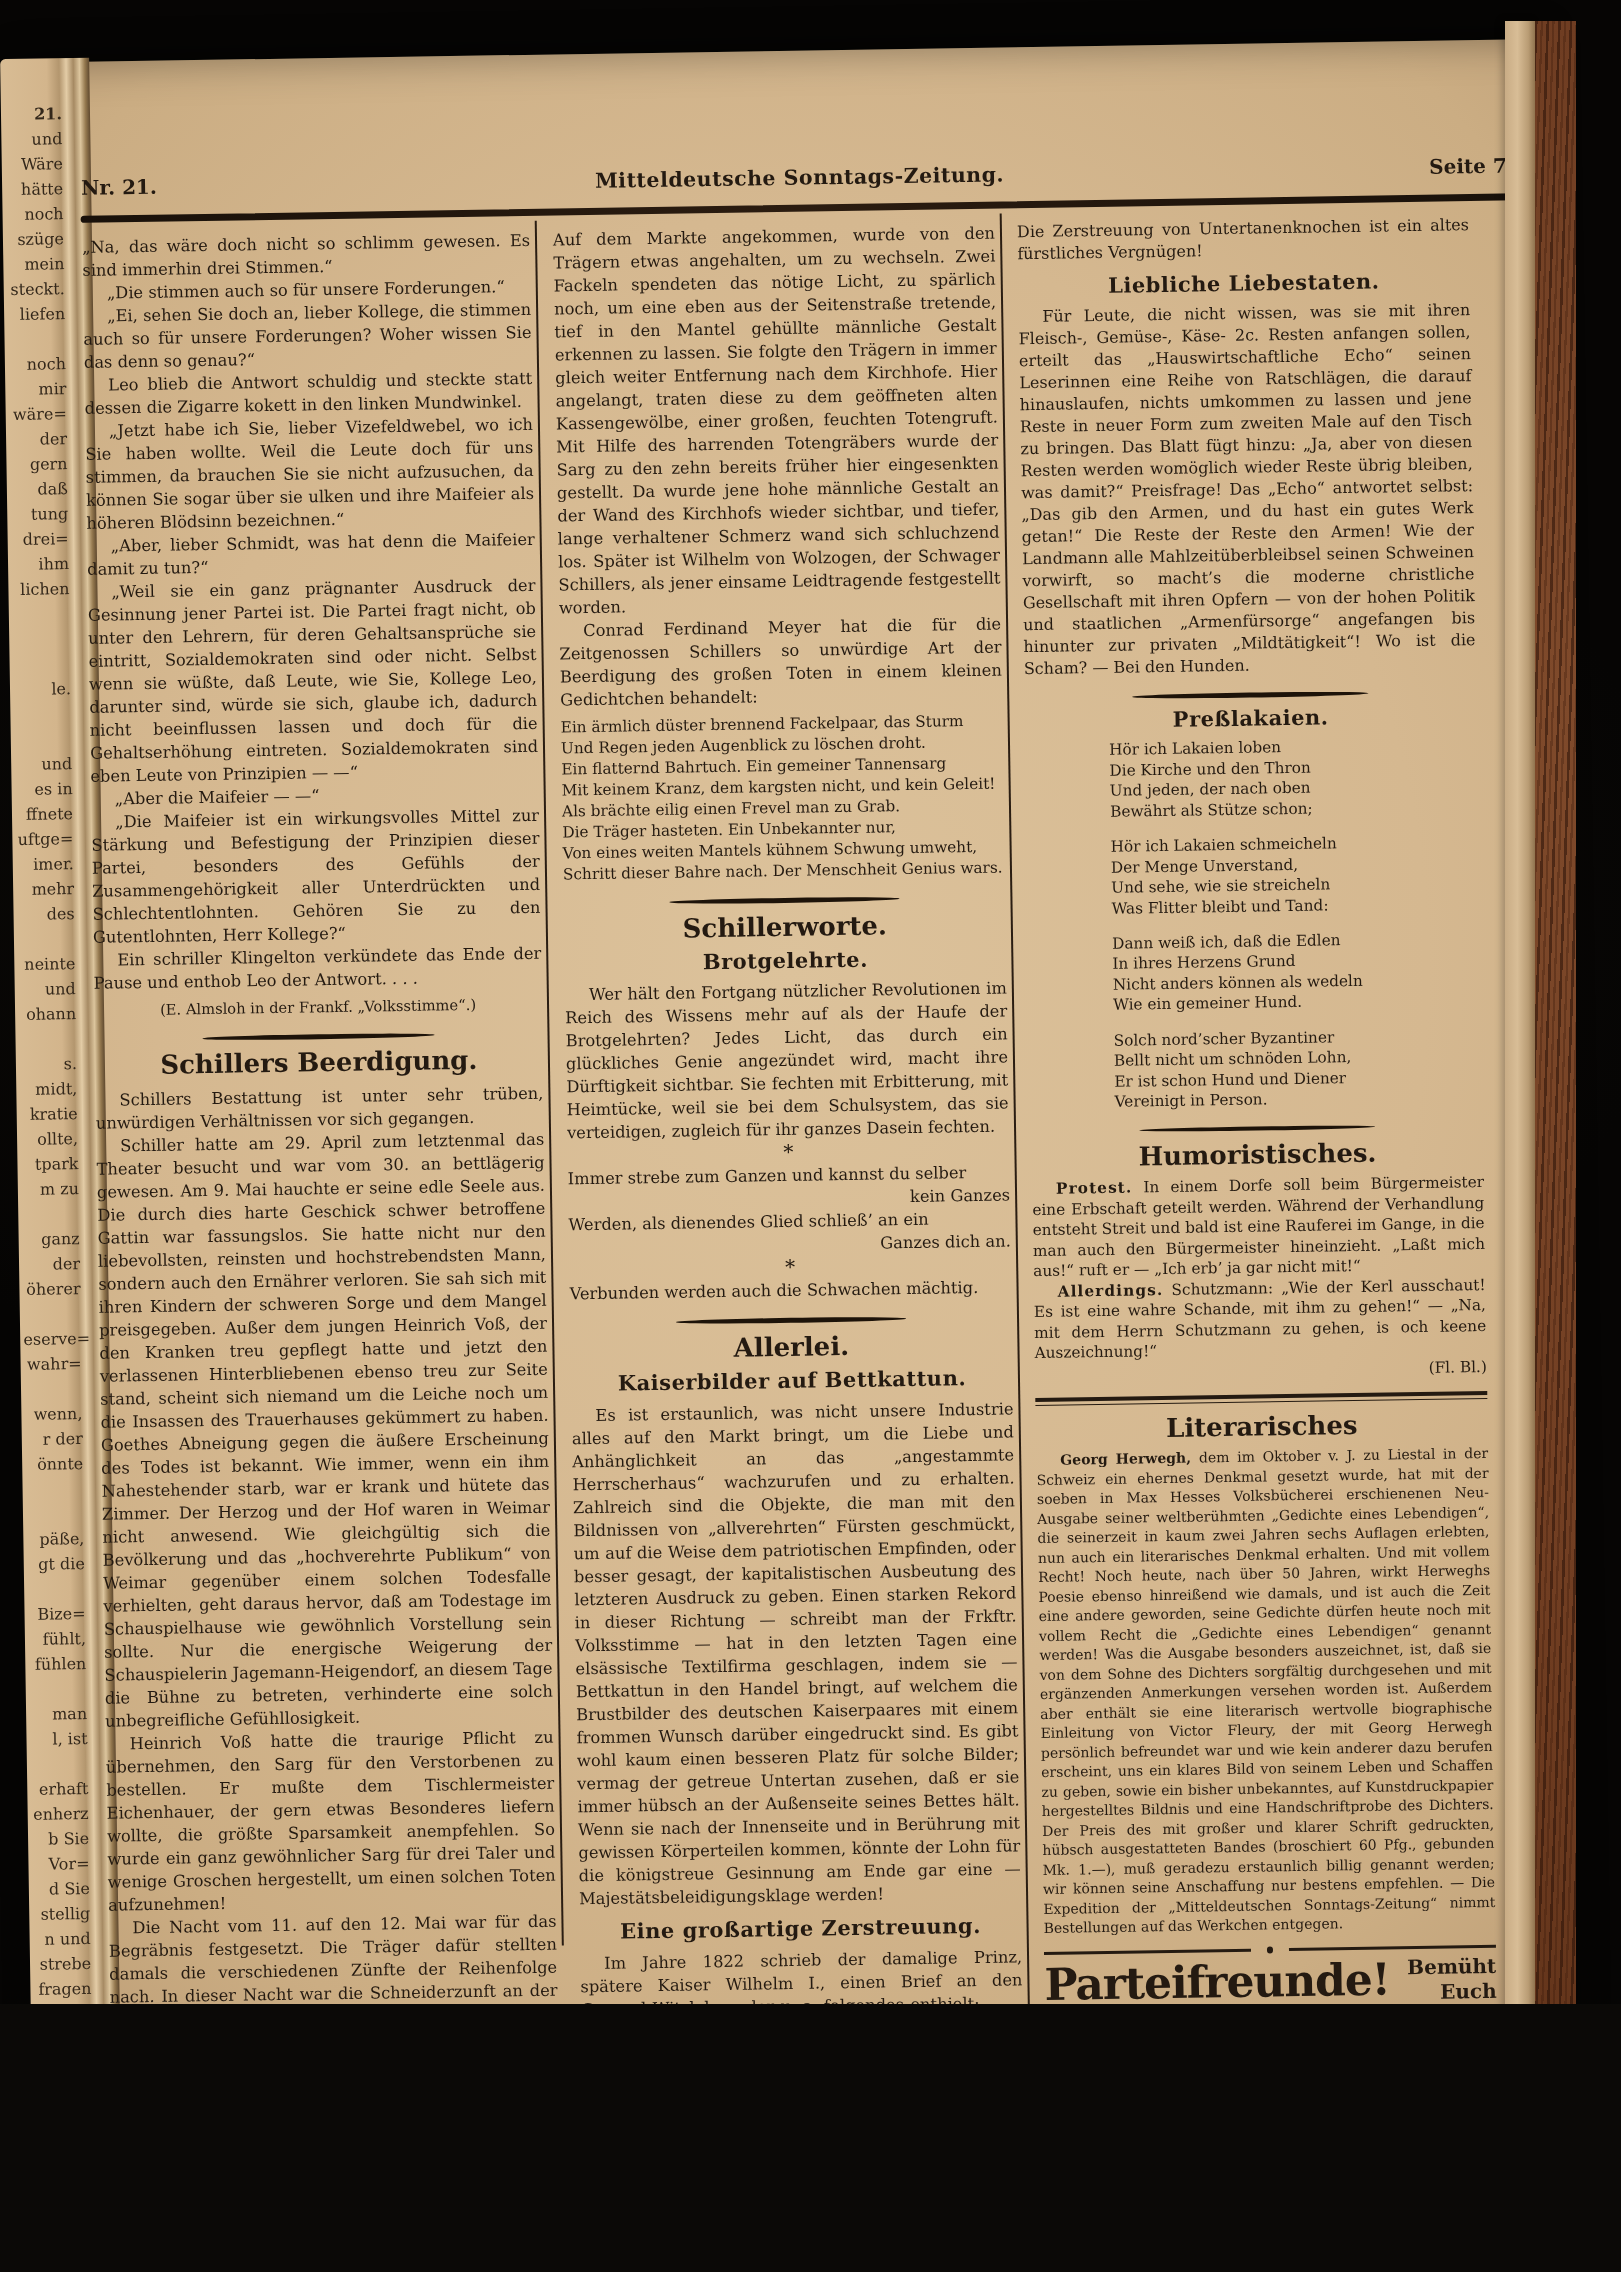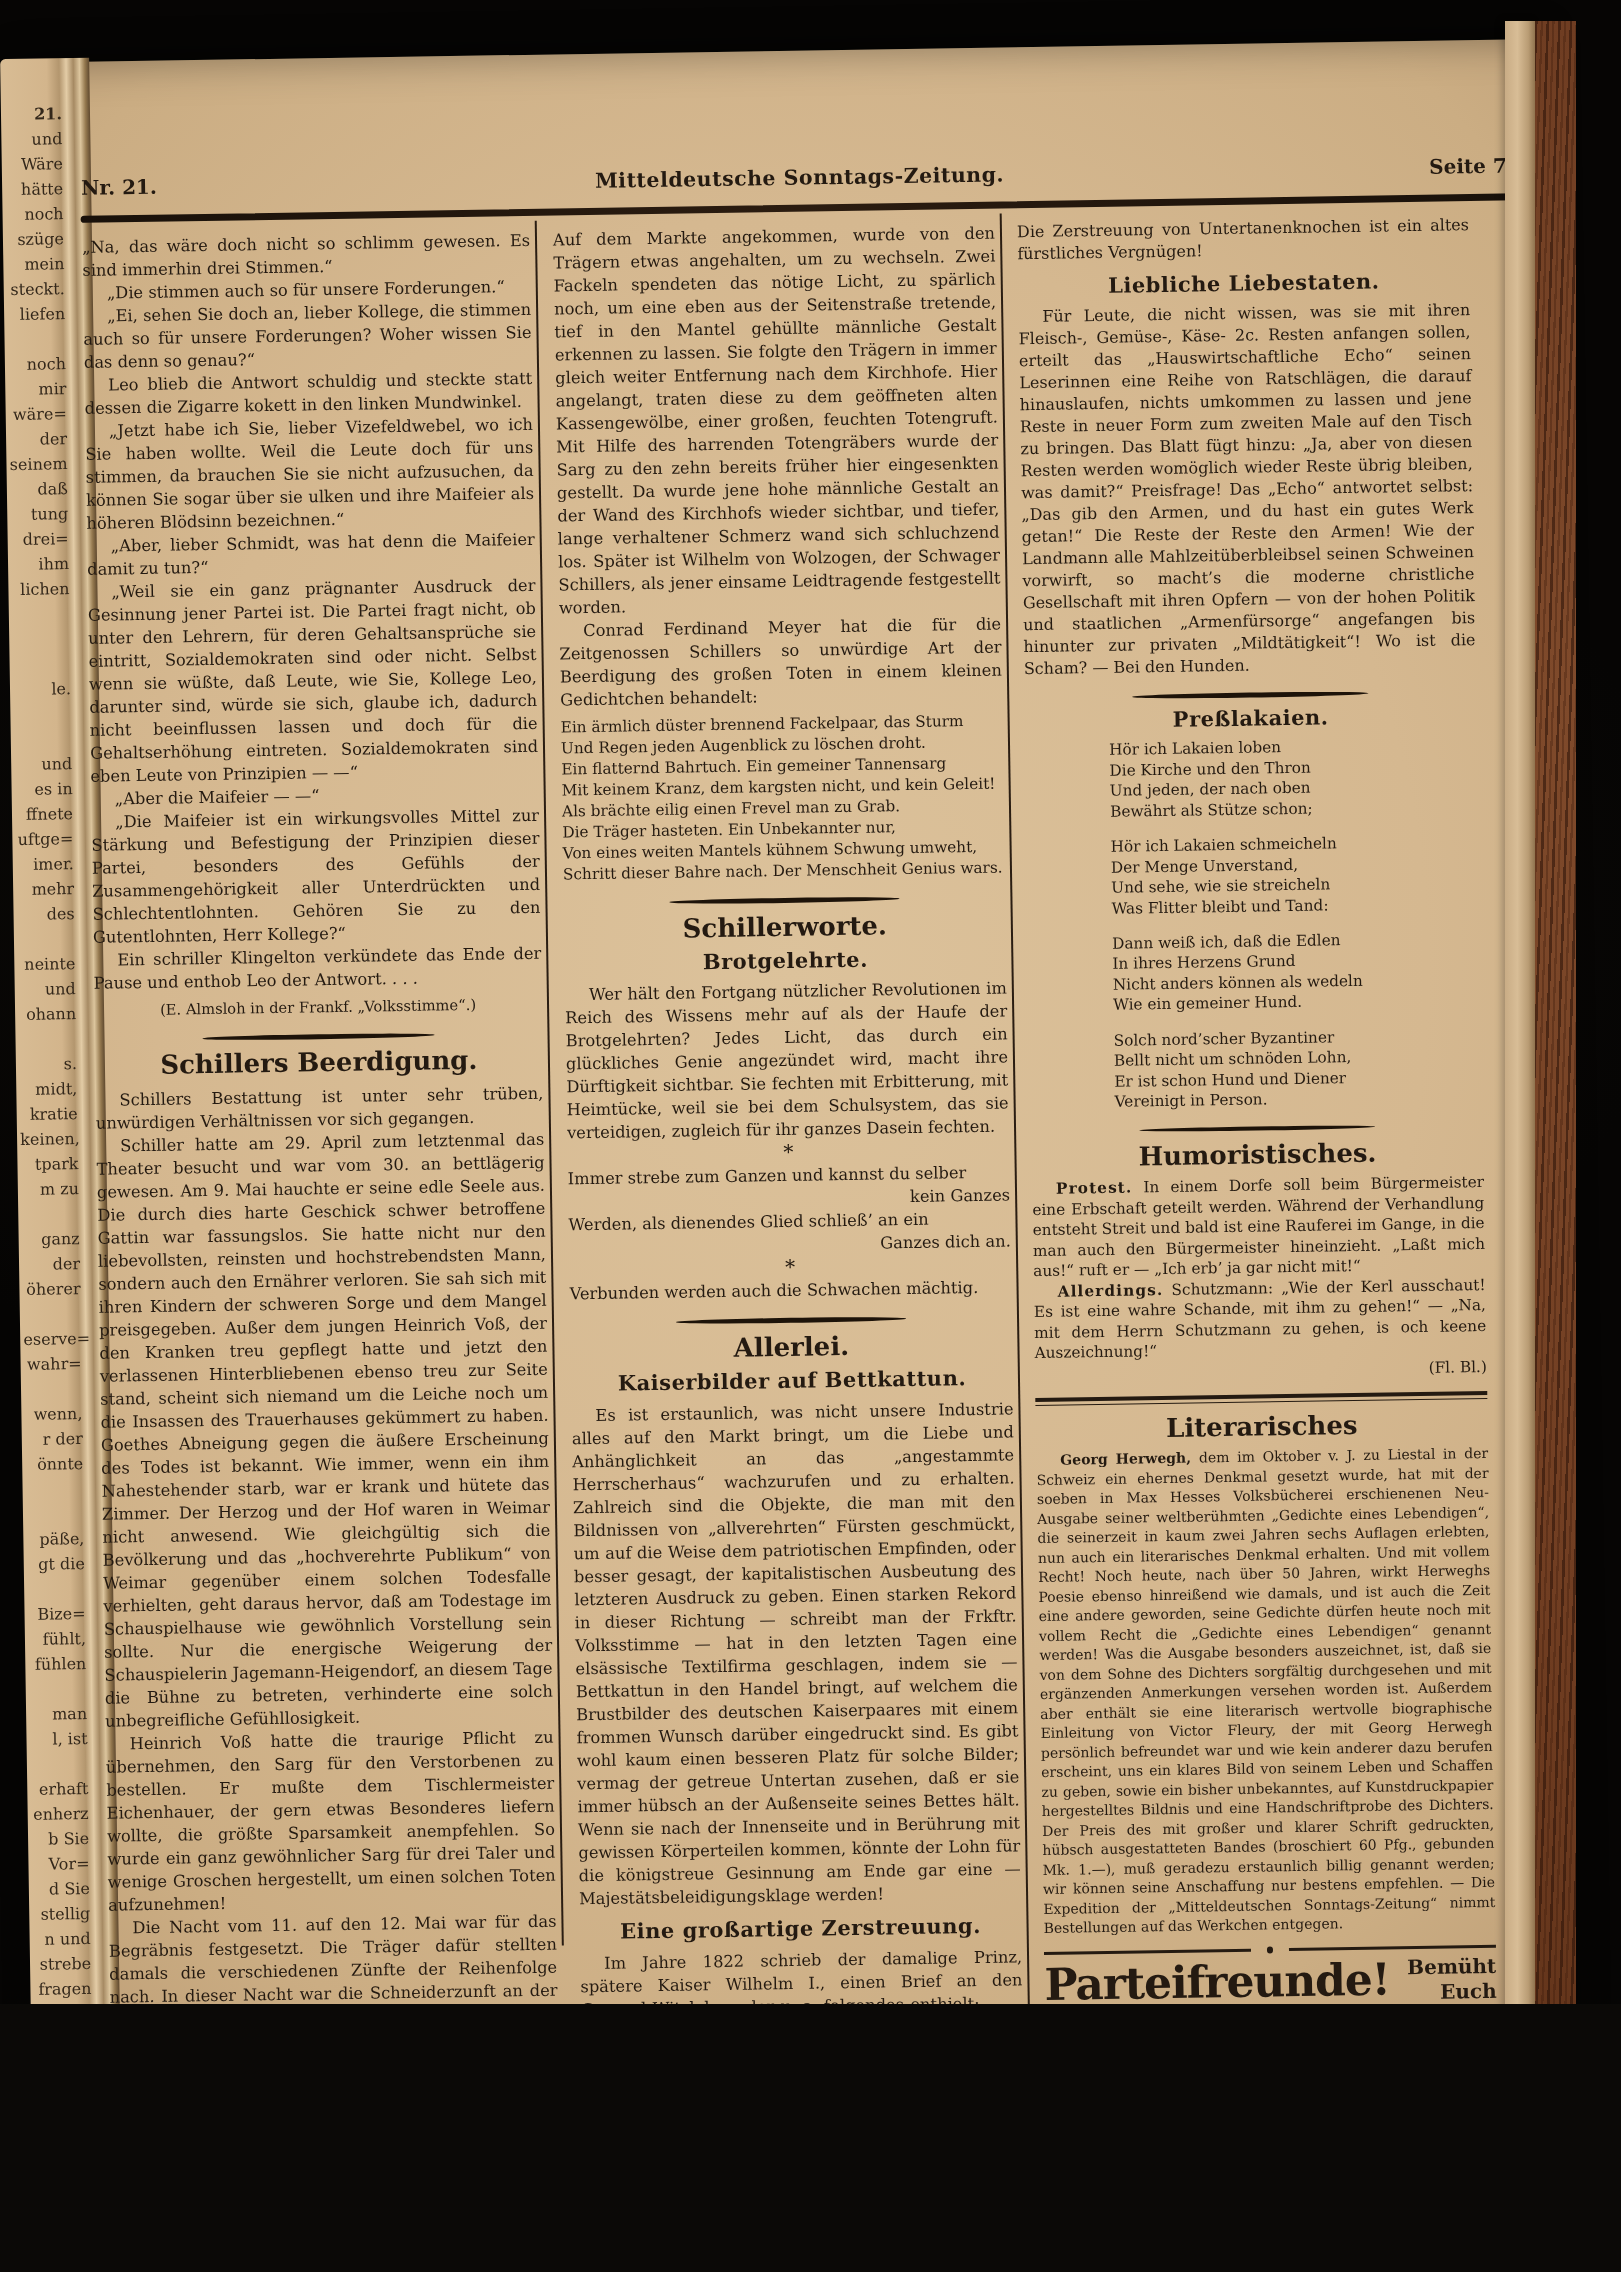--- a/index.html
+++ b/index.html
@@ -89,21 +89,21 @@
           <div class="frag">noch</div>
           <div class="frag">szüge</div>
           <div class="frag">mein</div>
           <div class="frag">steckt.</div>
           <div class="frag">liefen</div>
           <div class="frag"></div>
           <div class="frag">noch</div>
           <div class="frag">mir</div>
           <div class="frag">wäre=</div>
           <div class="frag">der</div>
-          <div class="frag">seinem</div>
+          <div class="frag">gern</div>
           <div class="frag">daß</div>
           <div class="frag">tung</div>
           <div class="frag">drei=</div>
           <div class="frag">ihm</div>
           <div class="frag">lichen</div>
           <div class="frag"></div>
           <div class="frag"></div>
           <div class="frag"></div>
           <div class="frag">le.</div>
           <div class="frag"></div>
@@ -116,21 +116,21 @@
           <div class="frag">mehr</div>
           <div class="frag">des</div>
           <div class="frag"></div>
           <div class="frag">neinte</div>
           <div class="frag">und</div>
           <div class="frag">ohann</div>
           <div class="frag"></div>
           <div class="frag">s.</div>
           <div class="frag">midt,</div>
           <div class="frag">kratie</div>
-          <div class="frag">keinen,</div>
+          <div class="frag">ollte,</div>
           <div class="frag">tpark</div>
           <div class="frag">m zu</div>
           <div class="frag"></div>
           <div class="frag">ganz</div>
           <div class="frag">der</div>
           <div class="frag">öherer</div>
           <div class="frag"></div>
           <div class="frag">eserve=</div>
           <div class="frag">wahr=</div>
           <div class="frag"></div>

